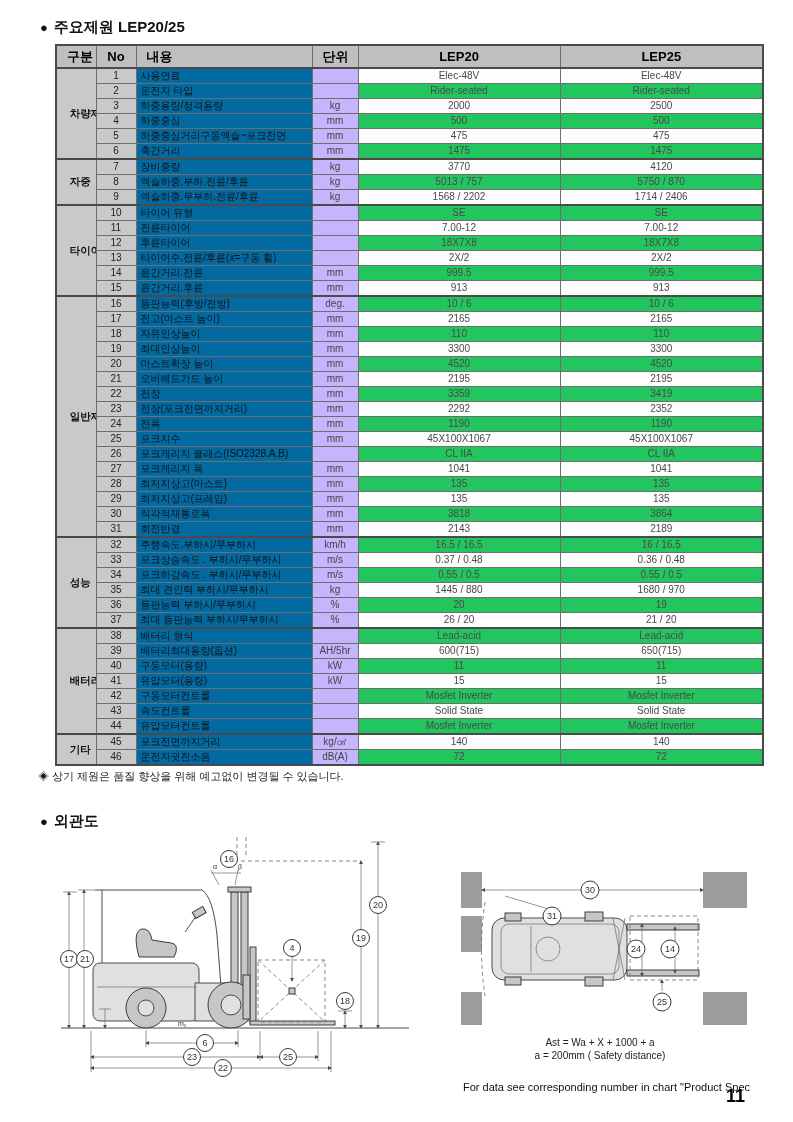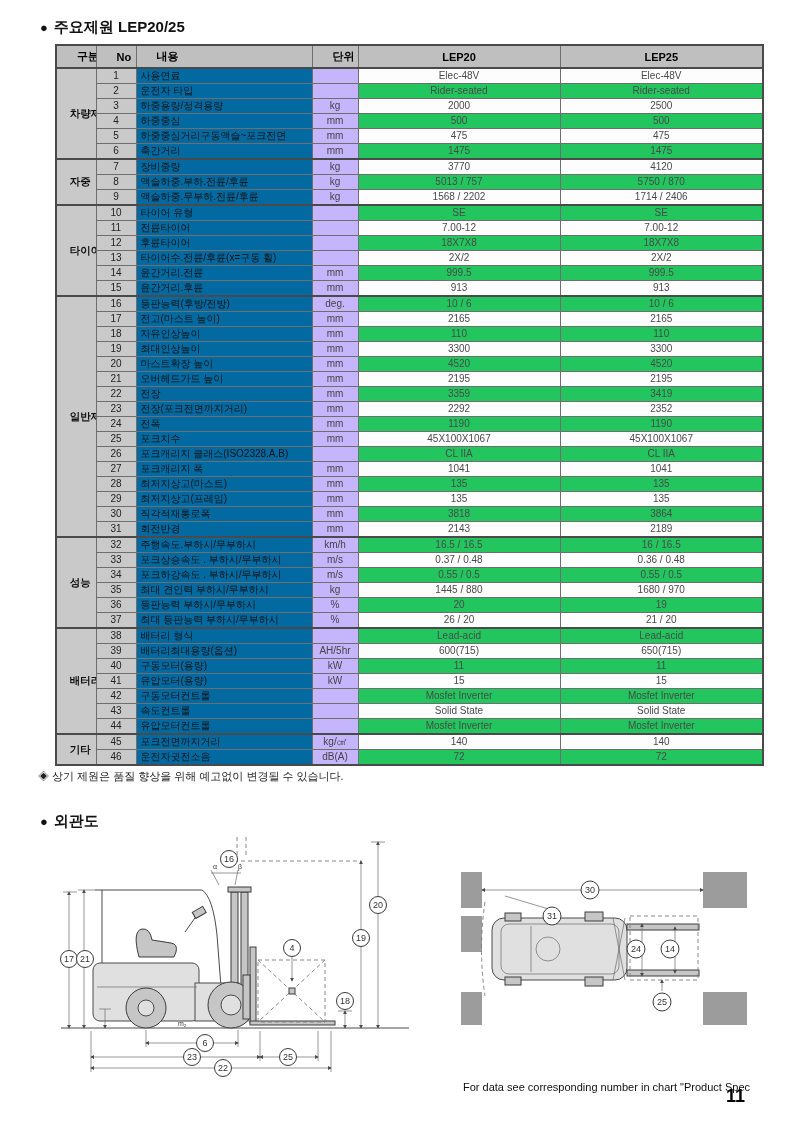--- a/index.html
+++ b/index.html
@@ -4,21 +4,21 @@
 <style>
   html,body{margin:0;padding:0;}
   body{width:793px;height:1122px;position:relative;background:#ffffff;overflow:hidden;
        font-family:"Liberation Sans", sans-serif;color:#222;}
   .abs{position:absolute;}
   .section-title{font-size:15px;font-weight:bold;color:#111;letter-spacing:0;}
   .section-title .bullet{font-size:13px;margin-right:6px;}
   
   table.spec{border-collapse:collapse;table-layout:fixed;width:707px;border:2px solid #4a4a4a;}
   table.spec th, table.spec td{border:1px solid #6e6e6e;overflow:hidden;white-space:nowrap;}
-  table.spec th{background:#bfbfbf;height:21px;font-size:11px;color:#000;padding:0 20px;}
+  table.spec th{background:#bfbfbf;height:21px;font-size:13px;color:#000;padding:0 10px;}
   th.h-item{text-align:left;}
   table.spec td{height:14px;line-height:14px;font-size:10px;padding:0 4px;}
   td.cat{background:#c9c9c9;text-align:center;vertical-align:middle;padding:0;}
   .cat-label{display:inline-block;width:13px;word-break:break-all;line-height:1.5;
              font-weight:bold;font-size:10.5px;color:#111;}
   td.no{background:#c9c9c9;text-align:center;color:#222;}
   td.item{background:#0369a1;text-align:left;color:#111;}
   td.unit{background:#c4b5fd;text-align:center;color:#444;}
   td.val{background:#fdfdfd;text-align:center;color:#4a4a4a;}
   td.val.shade{background:#22c55e;}
@@ -596,17 +596,19 @@
     <circle cx="235" cy="99" r="9"></circle>
       <text x="235" y="102">14</text>
   </g>
   <g class="co">
     <circle cx="227" cy="152" r="9"></circle>
       <text x="227" y="155">25</text>
   </g>
 </svg>
 
 <div class="abs formula" style="left:455px;top:1036px;width:290px;">
+  <div>Ast = Wa + X + 1000 + a</div>
+  <div>a = 200mm ( Safety distance)</div>
 </div>
 
 <div class="abs caption" style="left:433px;top:1081px;width:287px;padding-left:30px;">For data see corresponding number in chart "Product Specifica</div>
 
 <div class="abs page-num" style="left:726px;top:1086px;">11</div>
 
 </body></html>

